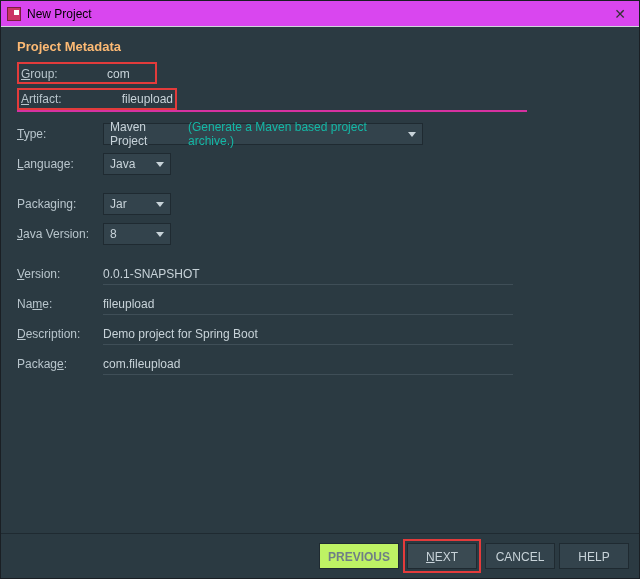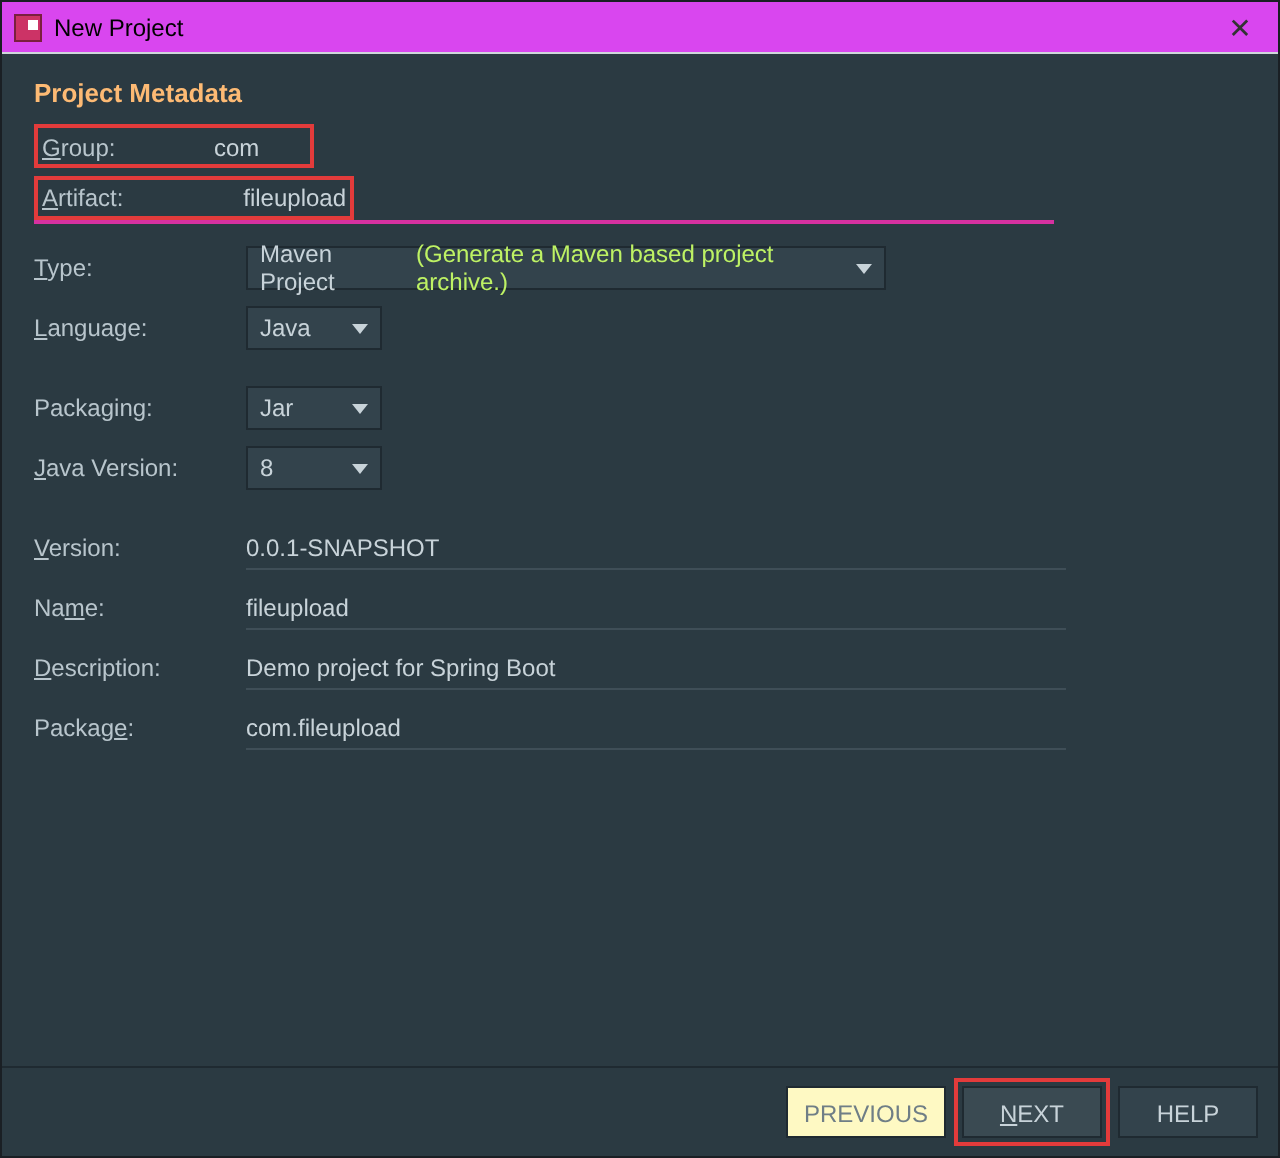--- a/index.html
+++ b/index.html
@@ -54,21 +54,20 @@
     font-weight:600;
     color:#fdba74;
     padding:4px 0 8px 0;
     font-size:13px;
   }
   .row{
     display:flex;
     align-items:center;
     min-height:24px;
     margin-bottom:6px;
-    gap:20px;
   }
   .lbl{
     width:86px;
     color:#b8c5cc;
     font-size:12px;
   }
   .lbl u{text-decoration:underline;}
   .val{
     color:#c8d3d9;
     font-size:12px;
@@ -98,21 +97,21 @@
     border:1px solid #1f2a31;
     height:22px;
     padding:0 6px;
     box-sizing:border-box;
     position:relative;
     color:#c8d3d9;
     font-size:12px;
   }
   .select.small{width:68px;}
   .select.med{width:320px;}
-  .select .hint{color:#bef264;margin-left:4px;}
+  .select .hint{color:#14b8a6;margin-left:4px;}
   .select .caret{
     margin-left:auto;
     width:0;height:0;
     border-left:4px solid transparent;
     border-right:4px solid transparent;
     border-top:5px solid #c8d3d9;
   }
   .gap{height:10px;}
   
   .footer{
@@ -132,21 +131,21 @@
     height:26px;
     line-height:26px;
     text-align:center;
     font-size:12px;
     color:#c8d3d9;
     background:#33434c;
     border:1px solid #1f2a31;
     padding:0 8px;
     box-sizing:border-box;
   }
-  .btn.disabled{color:#6f7e86;background:#fef9c3;}
+  .btn.disabled{color:#6f7e86;background:#bef264;font-weight:bold;}
   .btn.primary{background:#3a4a52;font-weight:400;}
   .btn-hl{
     border:2px solid #e33b3b;
     padding:2px;
     box-sizing:border-box;
   }
 </style>
 </head>
 <body>
 
@@ -228,14 +227,15 @@
     <div class="underline-field">com.fileupload</div>
   </div>
 
 </div>
 
 <div class="footer">
   <div class="btn disabled">PREVIOUS</div>
   <div class="btn-hl">
     <div class="btn primary"><u>N</u>EXT</div>
   </div>
+  <div class="btn">CANCEL</div>
   <div class="btn">HELP</div>
 </div>
 
 </body></html>

